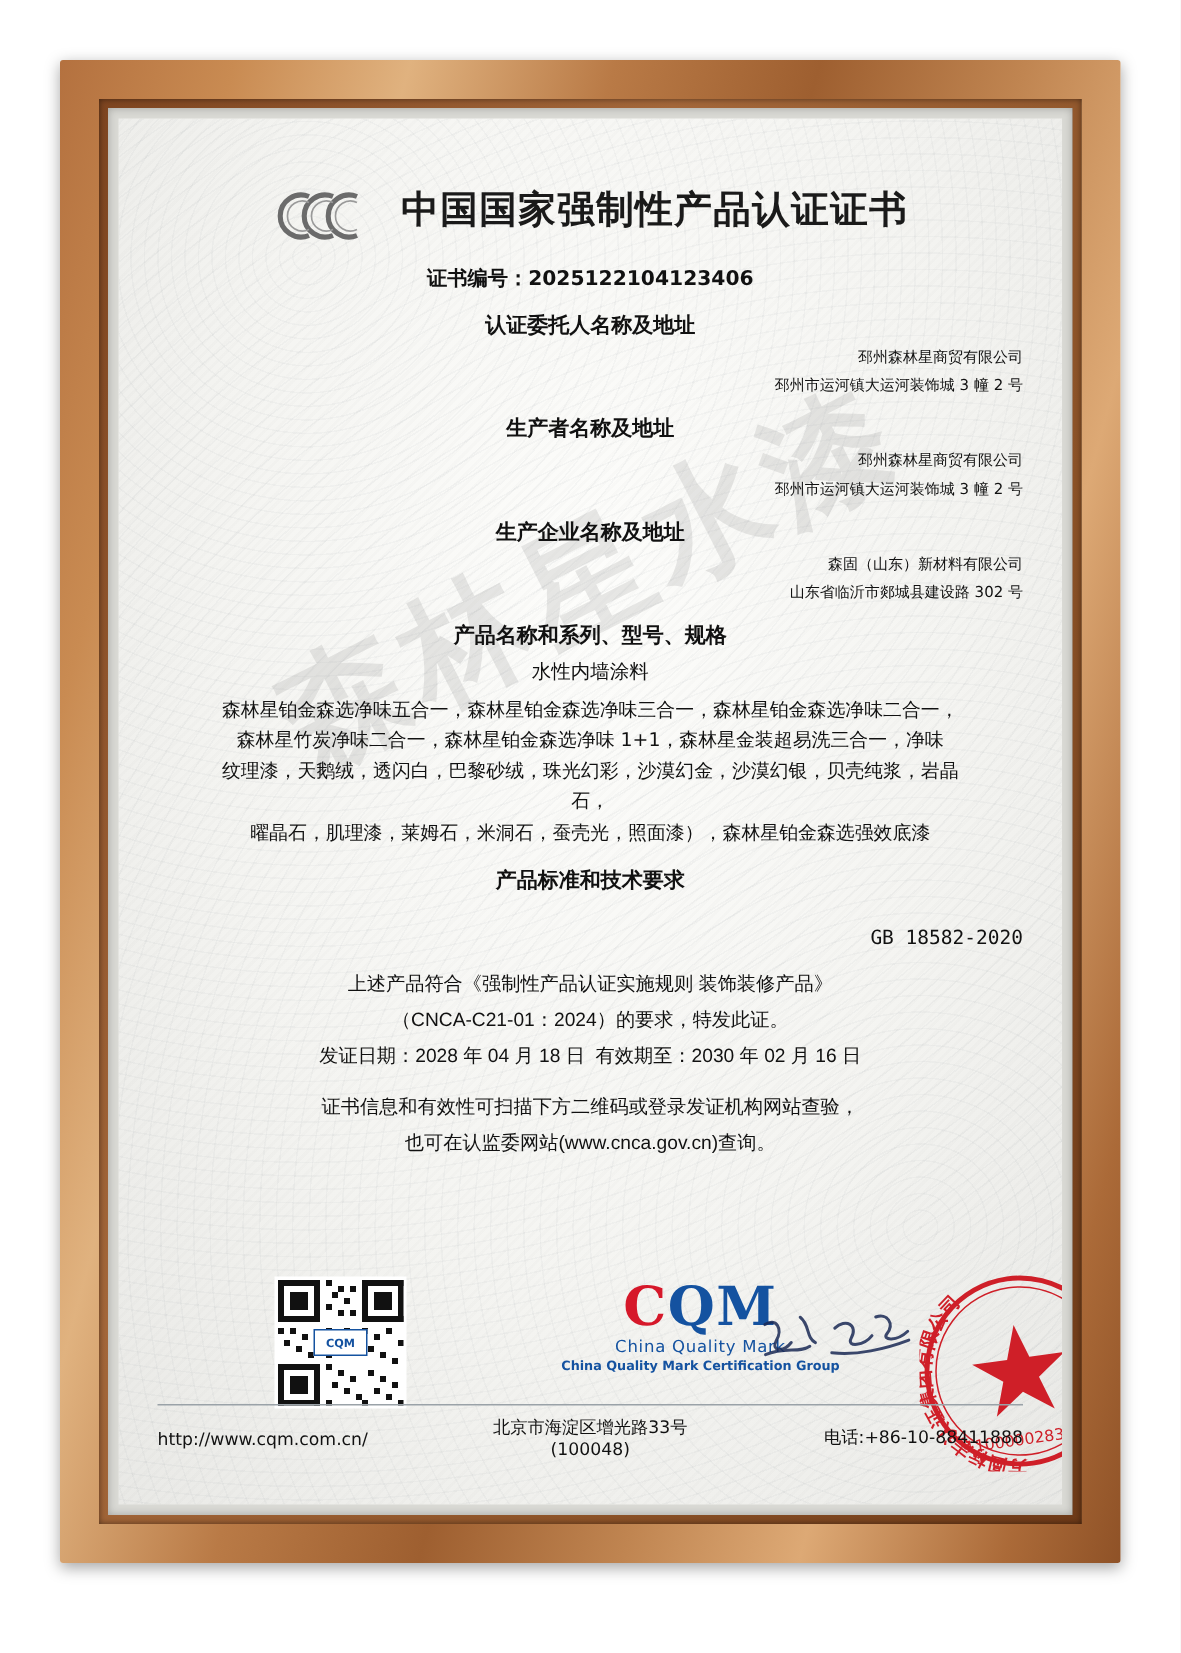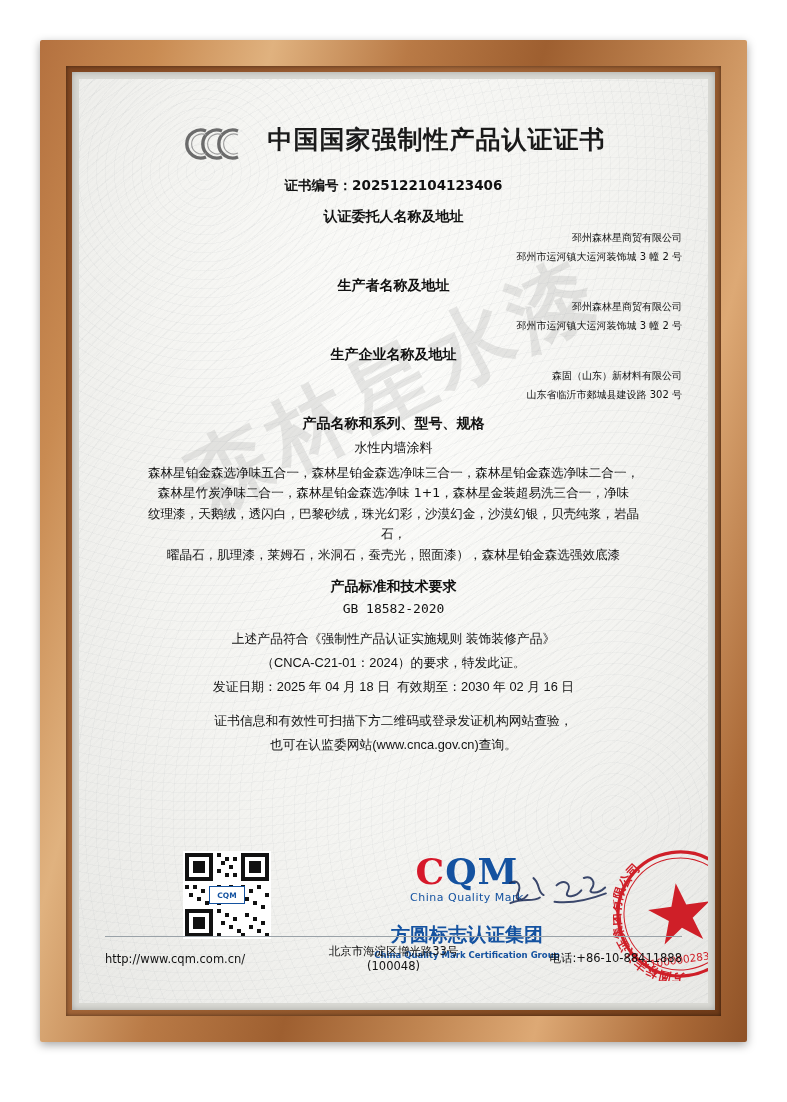--- a/index.html
+++ b/index.html
@@ -80,21 +80,21 @@
 
   .prod-sub{
     text-align:center;margin-top:6px;
     font-family:"DejaVu Sans",sans-serif;font-size:13px;color:#111;
   }
   .prod-list{
     margin:6px 36px 0 36px;text-align:center;
     font-family:"DejaVu Sans",sans-serif;font-size:12.6px;line-height:1.62;color:#111;
   }
   .std-value{
-    text-align:center;margin-top:5px;
+    text-align:right;margin-top:22px;
     font-family:"DejaVu Sans Mono","DejaVu Sans",monospace;font-size:13px;color:#111;
   }
 
   .para{
     text-align:center;margin-top:12px;
     font-family:Liberation Sans, sans-serif;font-size:12.8px;line-height:1.72;color:#111;
   }
   .para.tight{margin-top:2px;}
 
   
@@ -198,21 +198,21 @@
               <div>纹理漆，天鹅绒，透闪白，巴黎砂绒，珠光幻彩，沙漠幻金，沙漠幻银，贝壳纯浆，岩晶石，</div>
               <div>曜晶石，肌理漆，莱姆石，米洞石，蚕壳光，照面漆），森林星铂金森选强效底漆</div>
             </div>
 
             <div class="sect-title">产品标准和技术要求</div>
             <div class="std-value">GB  18582-2020</div>
 
             <div class="para">上述产品符合《强制性产品认证实施规则 装饰装修产品》</div>
             <div class="para tight">（CNCA-C21-01：2024）的要求，特发此证。</div>
             <div class="para tight">
-              <span>发证日期：</span><span>2025 年 04 月 18 日</span>&nbsp;&nbsp;<span>有效期至：</span><span>2030 年 02 月 16 日</span>
+              <span>发证日期：</span><span>2028 年 04 月 18 日</span>&nbsp;&nbsp;<span>有效期至：</span><span>2030 年 02 月 16 日</span>
             </div>
             <div class="para">证书信息和有效性可扫描下方二维码或登录发证机构网站查验，</div>
             <div class="para tight">也可在认监委网站(www.cnca.gov.cn)查询。</div>
 
           </div>
 
           <div class="badges">
 
             <div class="qr">
               <svg width="84" height="84" viewBox="0 0 21 21" shape-rendering="crispEdges">
@@ -277,21 +277,20 @@
                 </g>
               </svg>
               <div class="qr-center">
                 <span>CQM</span>
               </div>
             </div>
 
             <div class="cqm-block">
               <div class="cqm-word"><span class="c1">C</span><span>QM</span></div>
               <div class="cqm-sub">China Quality Mark</div>
-              <div class="cqm-cn">方圆标志认证集团</div>
               <div class="cqm-cn-sub">China Quality Mark Certification Group</div>
             </div>
 
             <div class="signature">
               <svg width="110" height="46" viewBox="0 0 110 46">
                 <g fill="none" stroke="#1b2a55" stroke-width="2" stroke-linecap="round">
                   <path d="M6 10 C14 6 18 14 12 22 C8 28 16 30 22 24"></path>
                   <path d="M4 30 C18 26 26 32 34 28"></path>
                   <path d="M30 8 C36 14 32 22 38 26"></path>
                   <path d="M52 18 C60 12 68 18 62 26 C58 32 70 32 76 26"></path>

